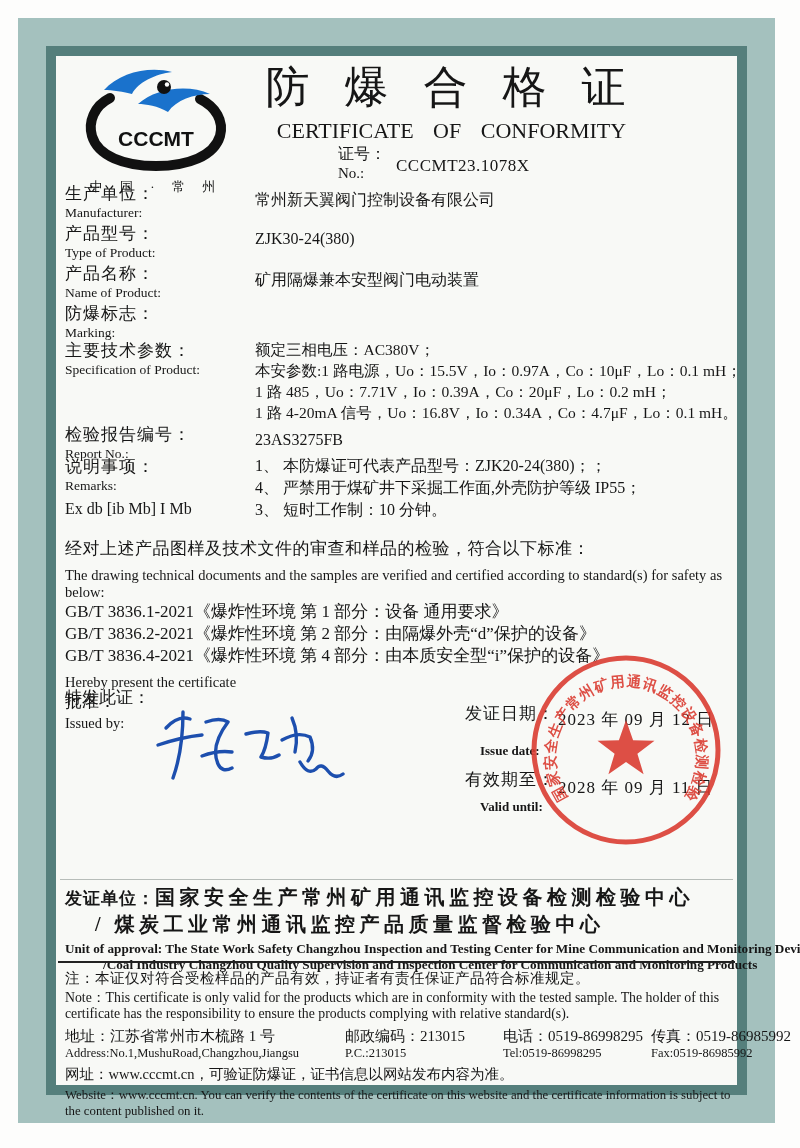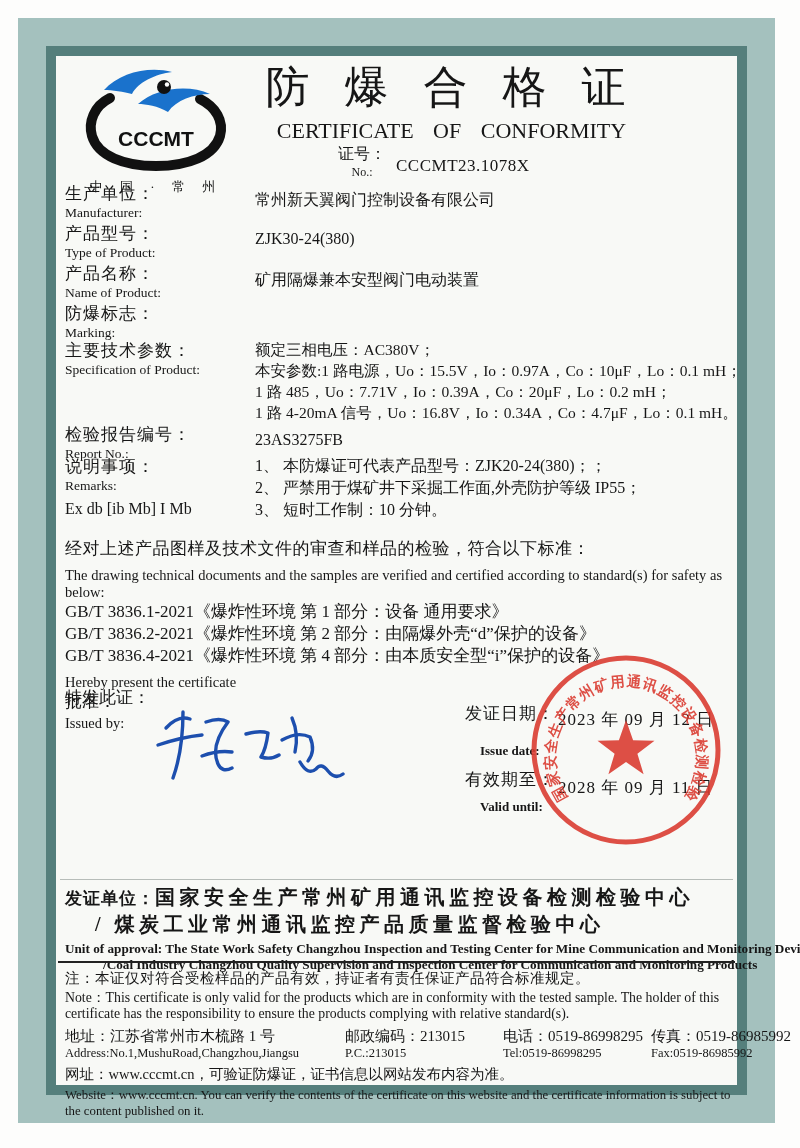--- a/index.html
+++ b/index.html
@@ -11,23 +11,23 @@
   .abs{position:absolute;}
 
   
   .logo-box{position:absolute;left:17px;top:4px;width:166px;height:132px;text-align:center;}
   .logo-region{font-size:13px;letter-spacing:7px;margin-top:2px;white-space:nowrap;}
   .title-cn{position:absolute;left:110px;right:0;top:2px;text-align:center;
             font-size:44px;letter-spacing:12px;white-space:nowrap;}
   .title-en{position:absolute;left:110px;right:0;top:62px;text-align:center;
             font-size:22px;word-spacing:14px;white-space:nowrap;}
   .certno{position:absolute;left:282px;top:88px;display:flex;}
-  .certno .lbls{text-align:center;}
+  .certno .lbls{text-align:left;}
   .certno .cn{font-size:16px;}
-  .certno .en{font-size:12px;}
+  .certno .en{font-size:15px;}
   .certno .val{font-size:17px;margin-left:10px;margin-top:12px;letter-spacing:.5px;}
 
   
   .fields{position:absolute;left:9px;right:6px;top:126px;}
   .row{display:flex;}
   .row .lbl{width:190px;flex:0 0 190px;}
   .row .lbl .cn{font-size:17px;letter-spacing:1px;}
   .row .lbl .en{font-size:13.5px;}
   .row .val{flex:1;font-size:16px;}
   .row .val.pad{padding-top:8px;}
@@ -153,21 +153,21 @@
               </div>
             <div class="val pad">23AS3275FB</div>
           </div>
           <div class="row">
             <div class="lbl">
                 <div class="cn">说明事项：</div>
               <div class="en">Remarks:</div>
               </div>
             <div class="val">
               <div class="remline">1、 本防爆证可代表产品型号：ZJK20-24(380)；；</div>
-              <div class="remline">2、 严禁用于煤矿井下采掘工作面,外壳防护等级 IP55；</div>
+              <div class="remline">4、 严禁用于煤矿井下采掘工作面,外壳防护等级 IP55；</div>
               <div class="remline">3、 短时工作制：10 分钟。</div>
             </div>
           </div>
         </div>
 
         <div class="standards">
           <div class="std-intro-cn">经对上述产品图样及技术文件的审查和样品的检验，符合以下标准：</div>
           <div class="std-intro-en">The drawing technical documents and the samples are verified and certified according to standard(s) for safety as below:</div>
           <div class="std-item">GB/T 3836.1-2021《爆炸性环境 第 1 部分：设备 通用要求》</div>
           <div class="std-item">GB/T 3836.2-2021《爆炸性环境 第 2 部分：由隔爆外壳“d”保护的设备》</div>

